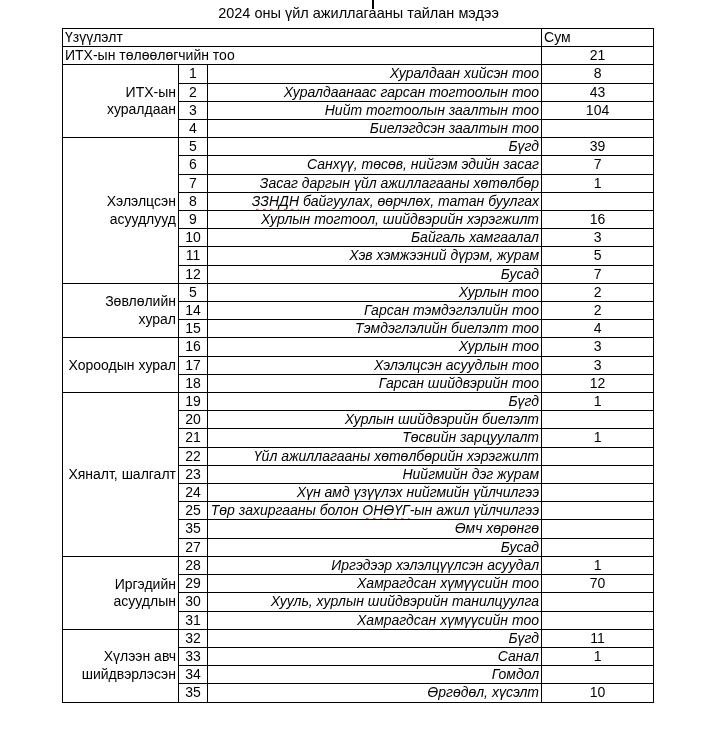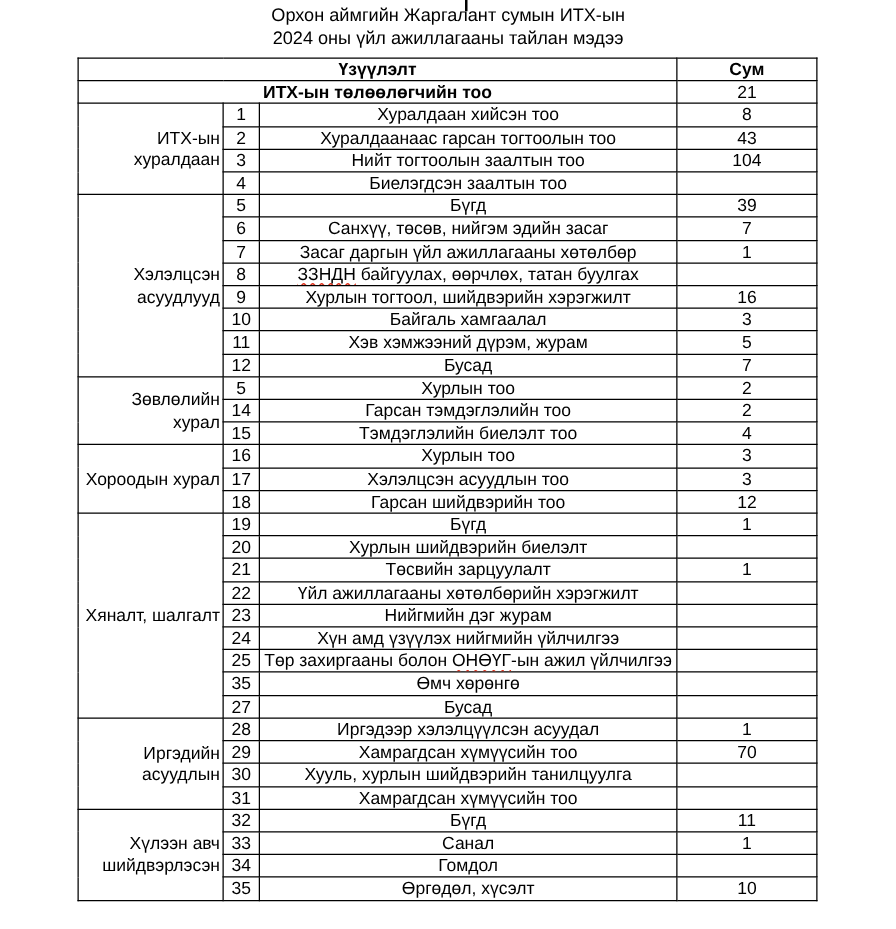--- a/index.html
+++ b/index.html
@@ -38,55 +38,54 @@
   table.report td {
     border: 1px solid #000000;
     font-size: 14px;
     line-height: 17.2px;
     height: 16.8px;
     padding: 0 2px;
     vertical-align: middle;
     overflow: hidden;
   }
   td.merged-head {
-    text-align: center;
-    font-weight: bold;
+    text-align: left;
   }
   td.group-cell {
     text-align: right;
     padding: 0 3px;
   }
   td.num-cell {
     text-align: center;
     padding: 0;
   }
   td.label-cell {
-    text-align: center;
+    text-align: right;
     padding-left: 6px;
     padding-right: 4px;
+    font-style: italic;
   }
   td.value-cell {
     text-align: center;
   }
   .misspell {
     text-decoration-line: underline;
     text-decoration-style: wavy;
     text-decoration-color: var(--misspell-color, #e03520);
     text-decoration-thickness: 1px;
     text-underline-offset: 2px;
     text-decoration-skip-ink: none;
   }
 </style>
 </head>
 <body>
 
 <div class="cursor-mark"></div>
 
 <div class="doc-title">
-  <div>Орхон аймгийн Жаргалант сумын ИТХ-ын</div>
   <div>2024 оны үйл ажиллагааны тайлан мэдээ</div>
 </div>
 
 <table class="report">
   <colgroup>
     <col style="width:116px">
     <col style="width:29px">
     <col style="width:334px">
     <col style="width:112px">
   </colgroup>

